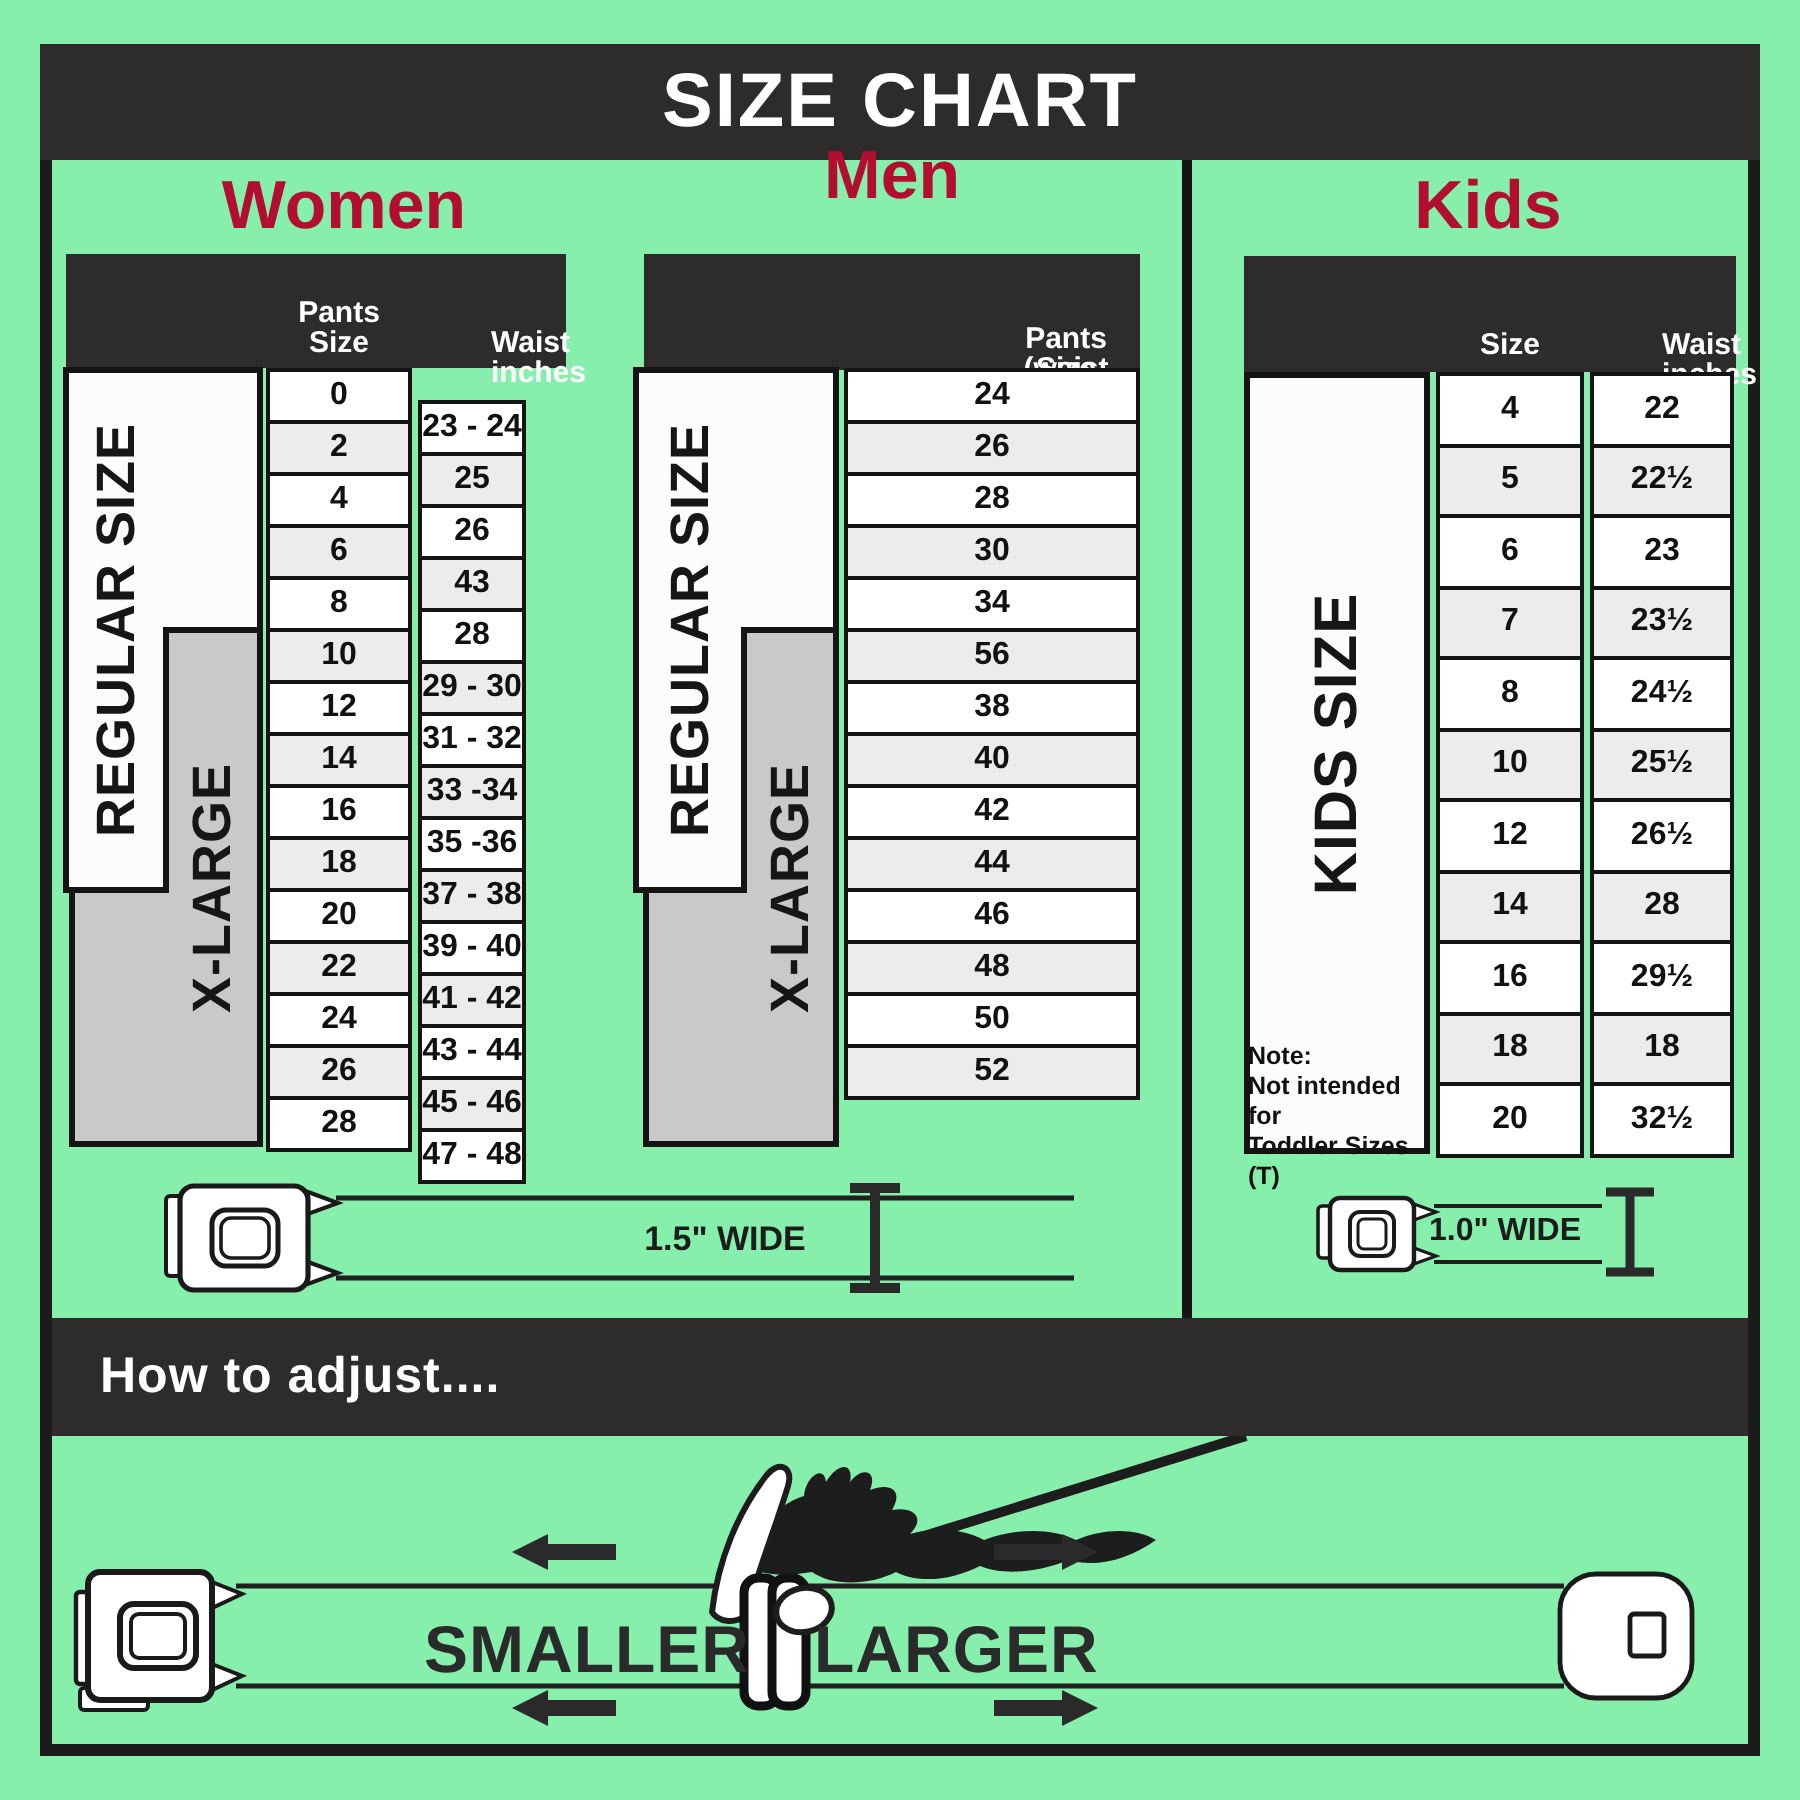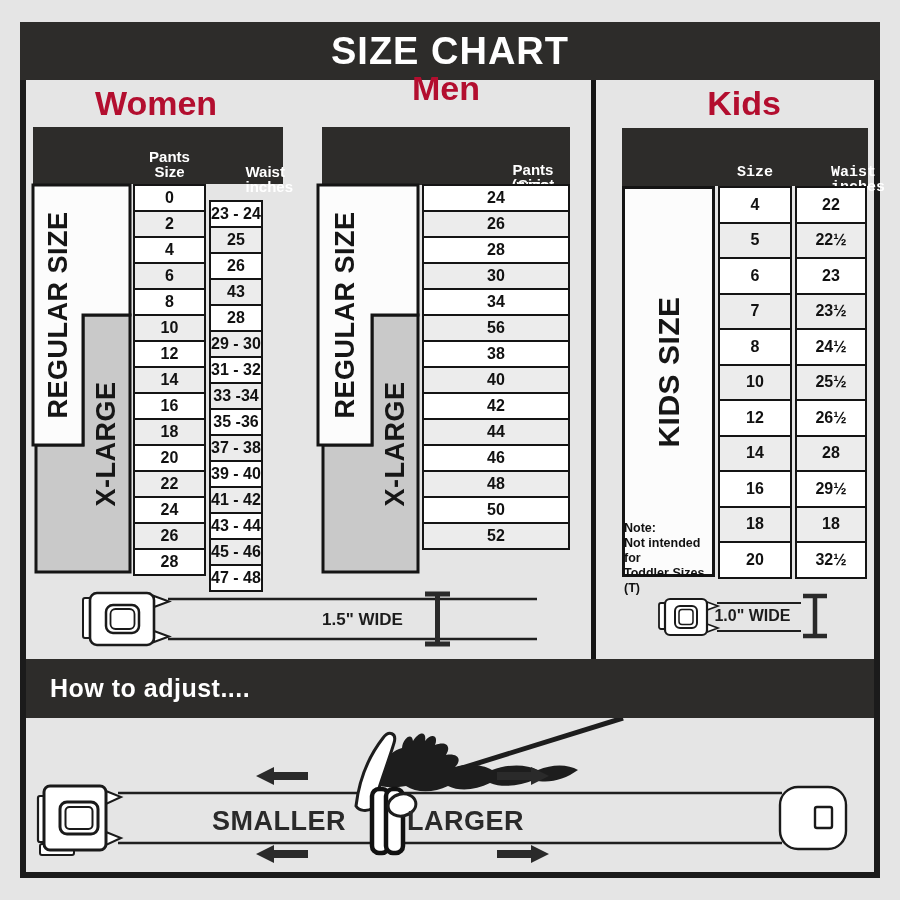--- a/index.html
+++ b/index.html
@@ -1,16 +1,16 @@
 <!DOCTYPE html>
 <html><head>
 <meta charset="utf-8">
 <style>
   html,body{margin:0;padding:0;background:#fff;}
-  #page{position:relative;width:900px;height:900px;background:#e5e5e5;overflow:hidden;
+  #page{position:relative;width:900px;height:900px;background:#86efac;overflow:hidden;
         font-family:"Liberation Sans","DejaVu Sans",sans-serif;}
   .abs{position:absolute;}
   
   #frame{left:20px;top:22px;width:860px;height:856px;border:6px solid #1b1b1b;box-sizing:border-box;}
   
   .band{background:#2d2c2a;}
   #title-band{left:20px;top:22px;width:860px;height:58px;display:flex;align-items:center;justify-content:center;}
   #title-band .t{color:#fff;font-size:38px;font-weight:bold;letter-spacing:1px;}
   #adjust-band{left:26px;top:659px;width:848px;height:59px;display:flex;align-items:center;}
   #adjust-band .t{color:#fff;font-size:25px;font-weight:bold;margin-left:24px;letter-spacing:0.5px;}
@@ -29,35 +29,35 @@
   .vcol .cell:nth-child(even){background:#ececec;}
   .kcell{height:37.5px;}
   
   .rot{position:absolute;transform:rotate(-90deg);text-align:center;font-weight:bold;color:#161616;
        font-size:27px;letter-spacing:0.5px;white-space:nowrap;}
   
   .beltlabel{position:absolute;font-weight:bold;color:#1c1c1c;text-align:center;}
   
   #kids-note{left:624px;top:521px;width:92px;font-size:12.5px;font-weight:bold;color:#111;line-height:15px;}
   
-  .adjword{position:absolute;font-size:27px;font-weight:bold;color:#2a2a2a;text-align:left;letter-spacing:0.5px;}
+  .adjword{position:absolute;font-size:33px;font-weight:bold;color:#2a2a2a;text-align:left;letter-spacing:0.5px;}
   svg{display:block;}
 </style>
 </head>
 <body>
 
 <div id="page">
 
   <div class="abs" id="frame"></div>
 
   <div class="abs band" id="title-band">
     <div class="t">SIZE CHART</div>
   </div>
 
-  <div class="abs colhead" style="left:56px;top:84px;">Women</div>
+  <div class="abs colhead" style="left:72px;top:84px;">Women</div>
   <div class="abs colhead" style="left:346px;top:69px;">Men</div>
   <div class="abs colhead" style="left:644px;top:84px;">Kids</div>
 
   <div class="abs" id="divider"></div>
 
   <div class="thead" style="left:33px;top:127px;width:250px;height:57px;">
     <span style="left:100px;width:73px;bottom:5px;">Pants Size</span>
     <span style="left:176px;width:73px;bottom:5px;"><span>Waist</span><br><span>inches</span></span>
   </div>
 
@@ -124,21 +124,21 @@
     <div class="cell">38</div>
     <div class="cell">40</div>
     <div class="cell">42</div>
     <div class="cell">44</div>
     <div class="cell">46</div>
     <div class="cell">48</div>
     <div class="cell">50</div>
     <div class="cell">52</div>
   </div>
 
-  <div class="thead" style="left:622px;top:128px;width:246px;height:58px;font-family:Liberation Mono, monospace;">
+  <div class="thead" style="left:622px;top:128px;width:246px;height:58px;">
     <span style="left:96px;width:74px;bottom:6px;">Size</span>
     <span style="left:173px;width:72px;bottom:6px;"><span>Waist</span><br><span>inches</span></span>
   </div>
 
   <div class="abs" style="left:622px;top:186px;width:93px;height:391px;border:3px solid #141414;background:#fcfcfc;box-sizing:border-box;"></div>
   <div class="rot" style="left:553px;top:356px;width:230px;height:32px;font-size:30px;">KIDS SIZE</div>
   <div class="abs" id="kids-note">
     <span>Note:</span><br>
     <span>Not intended for</span><br>
     <span>Toddler Sizes (T)</span>

